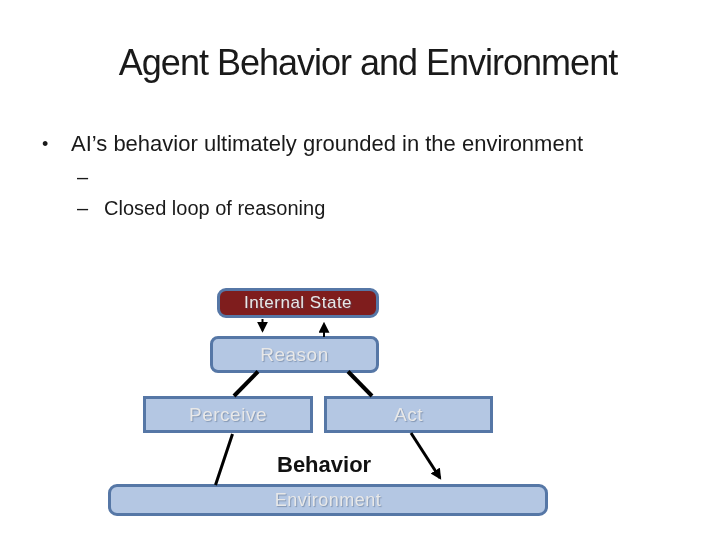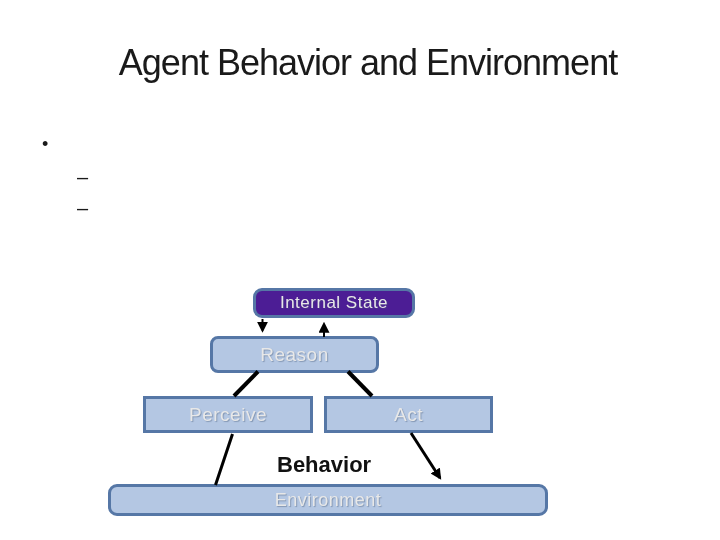--- a/index.html
+++ b/index.html
@@ -41,30 +41,32 @@
 </head>
 <body>
 
 <div class="slide">
 
   <h1 class="title">Agent Behavior and Environment</h1>
 
   <div class="bullets">
     <div class="b-row b1">
       <span class="marker">•</span>
+      <span class="txt">AI’s behavior ultimately grounded in the environment</span>
     </div>
     <div class="b-row b2">
       <span class="marker">–</span>
     </div>
     <div class="b-row b2">
       <span class="marker">–</span>
+      <span class="txt">Closed loop of reasoning</span>
     </div>
   </div>
 
-  <div class="node rounded" id="n-internal" style="background: #4c1d95; border-color: rgb(86, 119, 166); color: rgb(232, 232, 232); margin-left: 36px;">Internal State</div>
+  <div class="node rounded" id="n-internal" style="background: #7f1d1d; border-color: rgb(86, 119, 166); color: rgb(232, 232, 232);">Internal State</div>
   <div class="node" id="n-reason" style="background: rgb(180, 199, 227); border-color: rgb(86, 119, 166); color: rgb(232, 232, 232);">Reason</div>
   <div class="node" id="n-perceive" style="background: rgb(180, 199, 227); border-color: rgb(86, 119, 166); color: rgb(232, 232, 232);">Perceive</div>
   <div class="node" id="n-act" style="background: rgb(180, 199, 227); border-color: rgb(86, 119, 166); color: rgb(232, 232, 232);">Act</div>
   <div class="node rounded" id="n-env" style="background: rgb(180, 199, 227); border-color: rgb(86, 119, 166); color: rgb(232, 232, 232);">Environment</div>
 
   <div class="behavior-label">Behavior</div>
 
   <svg class="connectors" width="720" height="540" viewBox="0 0 720 540">
     <defs>
       <marker id="ah" viewBox="0 0 10 10" refX="8" refY="5" markerWidth="11" markerHeight="11" markerUnits="userSpaceOnUse" orient="auto">

